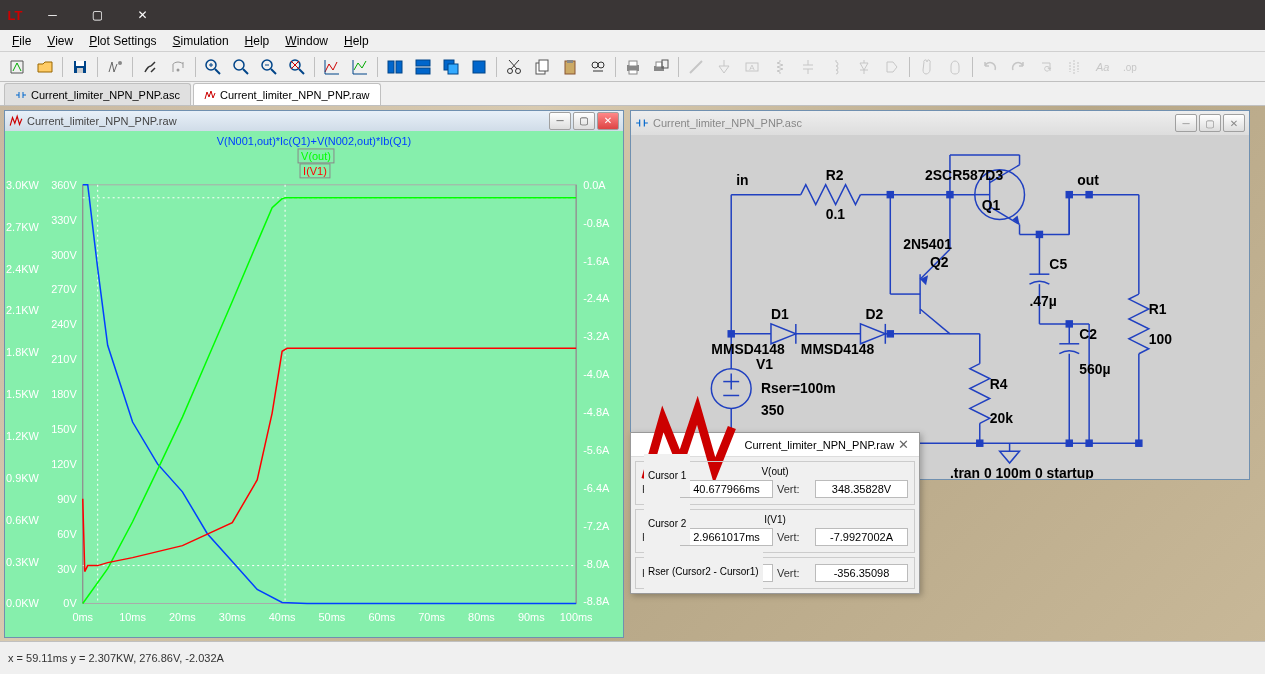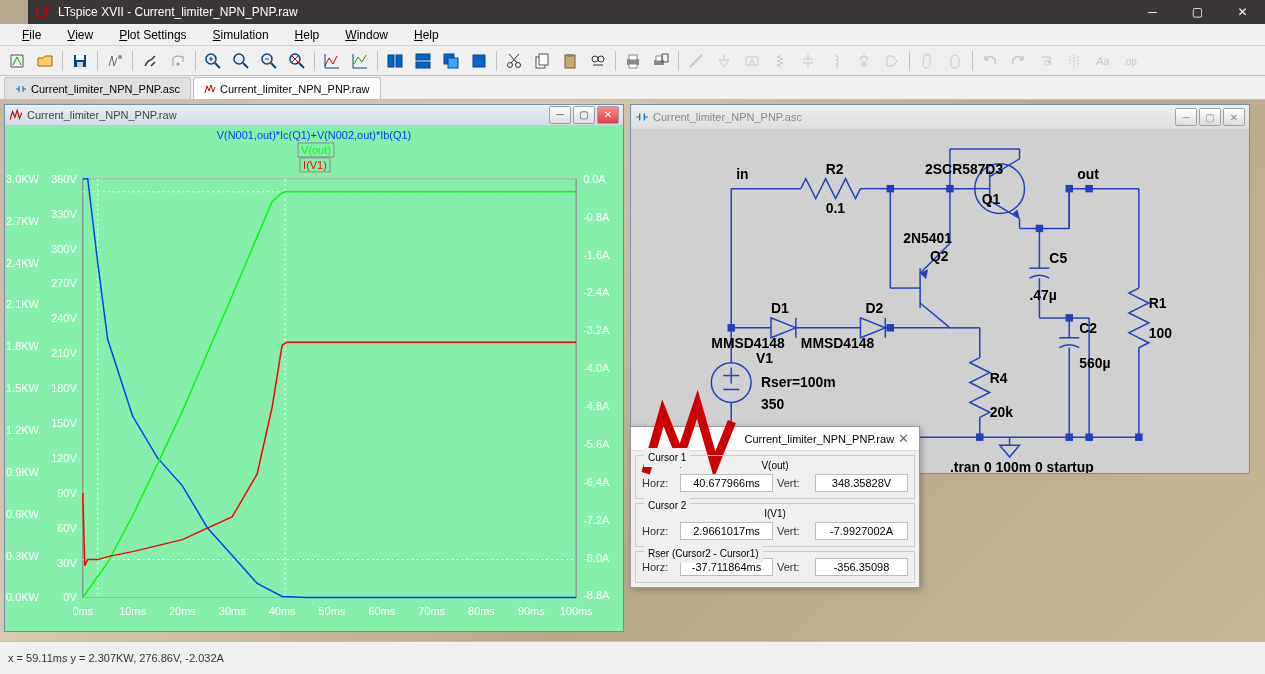--- a/index.html
+++ b/index.html
@@ -1,23 +1,23 @@
 <!DOCTYPE html>
 <html><head>
 <meta charset="utf-8">
 <style>
 * { box-sizing: border-box; margin: 0; padding: 0; font-family: "Segoe UI", Tahoma, sans-serif; }
 body { width: 1265px; height: 674px; background: #b8a890; overflow: hidden; position: relative; }
-.titlebar { height: 24px; background: #3a3636; color: #fff; display: flex; align-items: center; padding-left: 6px; margin-left: 28px; }
+.titlebar { height: 30px; background: #3a3636; color: #fff; display: flex; align-items: center; padding-left: 6px; }
 .titlebar .icon { width: 18px; height: 18px; margin-right: 6px; color: #c00; font-weight: bold; font-size: 13px; display:flex;align-items:center;justify-content:center;}
 .titlebar .title { font-size: 12px; flex: 1; }
 .titlebar .winbtns { display: flex; }
 .titlebar .winbtn { width: 45px; height: 30px; display:flex;align-items:center;justify-content:center;color:#fff;font-size:12px;cursor:pointer;}
 .menubar { height: 22px; background: #f0f0f0; display:flex; align-items:center; padding: 0 6px; gap: 4px; font-size:12px; border-bottom:1px solid #d0d0d0;}
-.menubar span { padding: 2px 6px; cursor: pointer; text-decoration-color: transparent; margin-left: 10px;}
+.menubar span { padding: 2px 6px; cursor: pointer; text-decoration-color: transparent;}
 .menubar span::first-letter { text-decoration: underline; }
 .toolbar { height: 30px; background:#f0f0f0; display:flex; align-items:center; padding:2px 4px; gap:2px; border-bottom:1px solid #c0c0c0;}
 .toolbar .tbtn { width:26px; height:24px; display:flex;align-items:center;justify-content:center;border:1px solid transparent;border-radius:2px;cursor:pointer;}
 .toolbar .sep { width:1px; height:20px; background:#c0c0c0; margin:0 2px;}
 .tabbar { height:24px; background:#f0f0f0; display:flex; align-items:flex-end; padding:0 4px; border-bottom:1px solid #c0c0c0;}
 .tab { height:22px; padding:2px 10px; font-size:11px; background:#e0e0e0; border:1px solid #c0c0c0; border-bottom:none; margin-right:2px; display:flex;align-items:center;gap:4px;cursor:pointer;border-radius:3px 3px 0 0;}
 .tab.active { background:#fff;}
 .tab .ticon { width:12px;height:12px;}
 .mdi-area { position:relative; width:100%; height: calc(100% - 30px - 22px - 30px - 24px - 20px); background: linear-gradient(135deg, #c8b8a0 0%, #d8cab0 30%, #b8a888 60%, #c8b898 100%);}
 .mdi-win { position:absolute; border:1px solid #7090b0; background:#f0f0f0; display:flex;flex-direction:column;}
@@ -31,38 +31,37 @@
 .schematic-body { flex:1; background:#d0d0d0; position:relative; overflow:hidden;}
 .schematic-svg { width:100%; height:100%;}
 .statusbar { position:absolute;bottom:0;left:0;right:0;height:20px;background:#f0f0f0;border-top:1px solid #c0c0c0;font-size:11px;display:flex;align-items:center;padding:16px 8px;color:#333;}
 
 .cursor-dlg { position:absolute; border:1px solid #999; background:#f0f0f0; font-size:11px; box-shadow:2px 2px 6px rgba(0,0,0,0.25);}
 .cursor-dlg .dlg-title { height:24px; display:flex;align-items:center;padding:0 6px;background:#fff;border-bottom:1px solid #ddd;}
 .cursor-dlg .dlg-title .ticon2{margin-right:4px;}
 .cursor-dlg .dlg-title .spacer{flex:1;}
 .cursor-dlg .dlg-title .x{cursor:pointer;color:#666;font-size:13px;padding:0 4px;}
 .cursor-dlg .section { border:1px solid #ccc; margin:4px; padding:4px 6px; position:relative;}
-.cursor-dlg .section .legend { position:absolute; top:-8px; left:8px; background:#f0f0f0; padding:4px 4px; font-size:10px;}
+.cursor-dlg .section .legend { position:absolute; top:-8px; left:8px; background:#f0f0f0; padding:16px 4px; font-size:10px;}
 .cursor-dlg .section .trace-name { text-align:center; font-size:10px; margin-bottom:3px;}
 .cursor-dlg .row { display:flex; align-items:center; gap:4px; margin:2px 0;}
 .cursor-dlg .row .lbl { width:34px; color:#333;}
 .cursor-dlg .row .val { flex:1; height:18px; border:1px solid #bbb; background:#fff; text-align:center; line-height:16px;}
 
 .plot-svg { width:100%; height:100%;}
 .axis-text { font: 11px Arial; fill:#fff;}
 .trace-label { font: 11px Arial;}
 svg text { user-select:none;}
 .sch-text-k { font: bold 14px Arial; fill:#000;}
 </style>
 </head>
 <body>
 
 <div class="titlebar">
   <div class="icon">LT</div>
-  <div class="title">LTspice XVII - Current_limiter_NPN_PNP.raw</div>
   <div class="winbtns">
     <div class="winbtn">─</div>
     <div class="winbtn">▢</div>
     <div class="winbtn close">✕</div>
   </div>
 </div>
 
 <div class="menubar">
   <span>File</span>
   <span>View</span>

